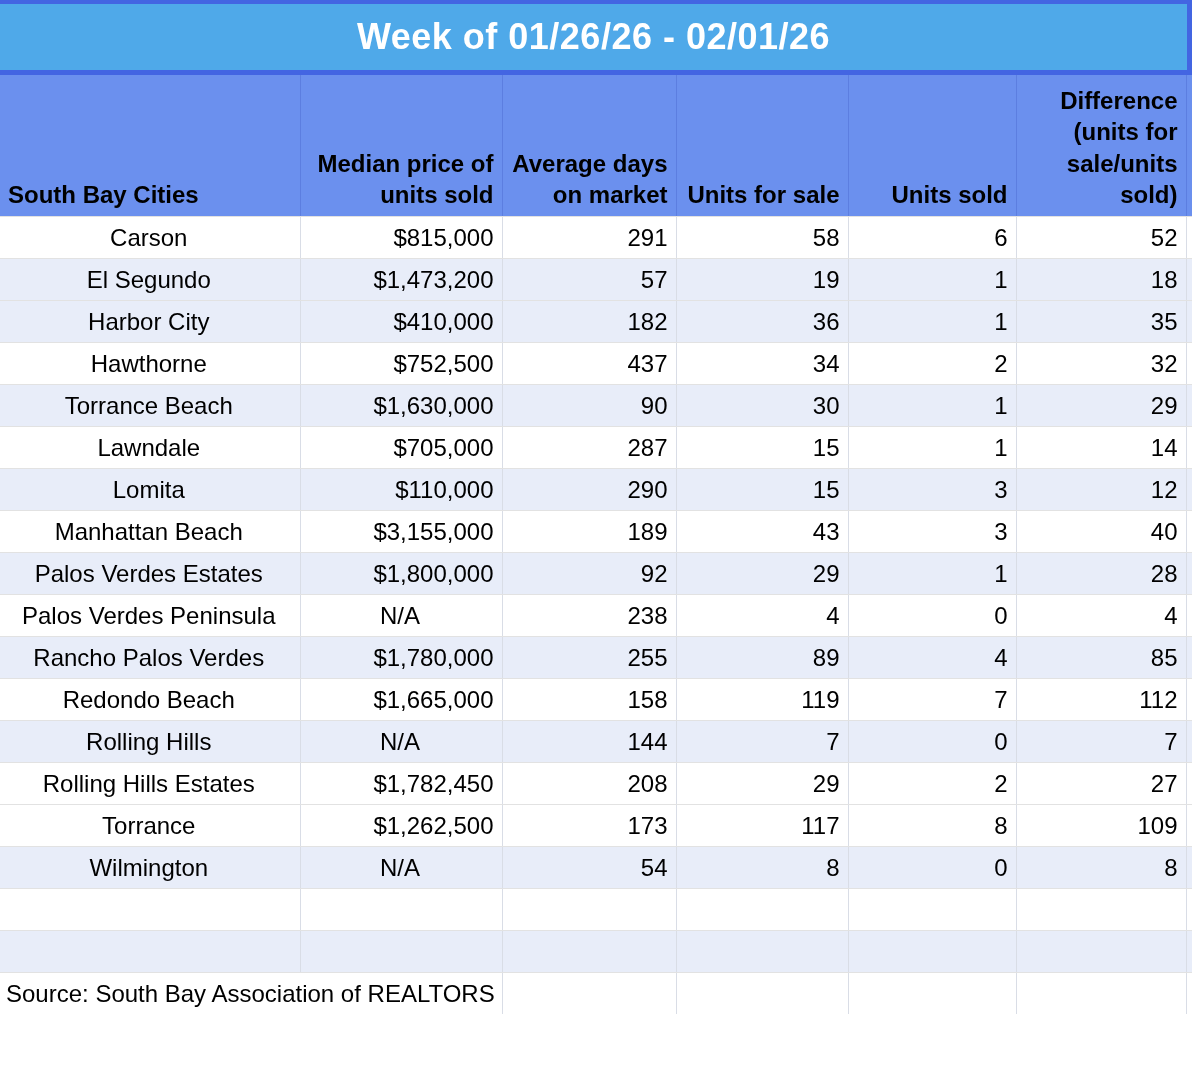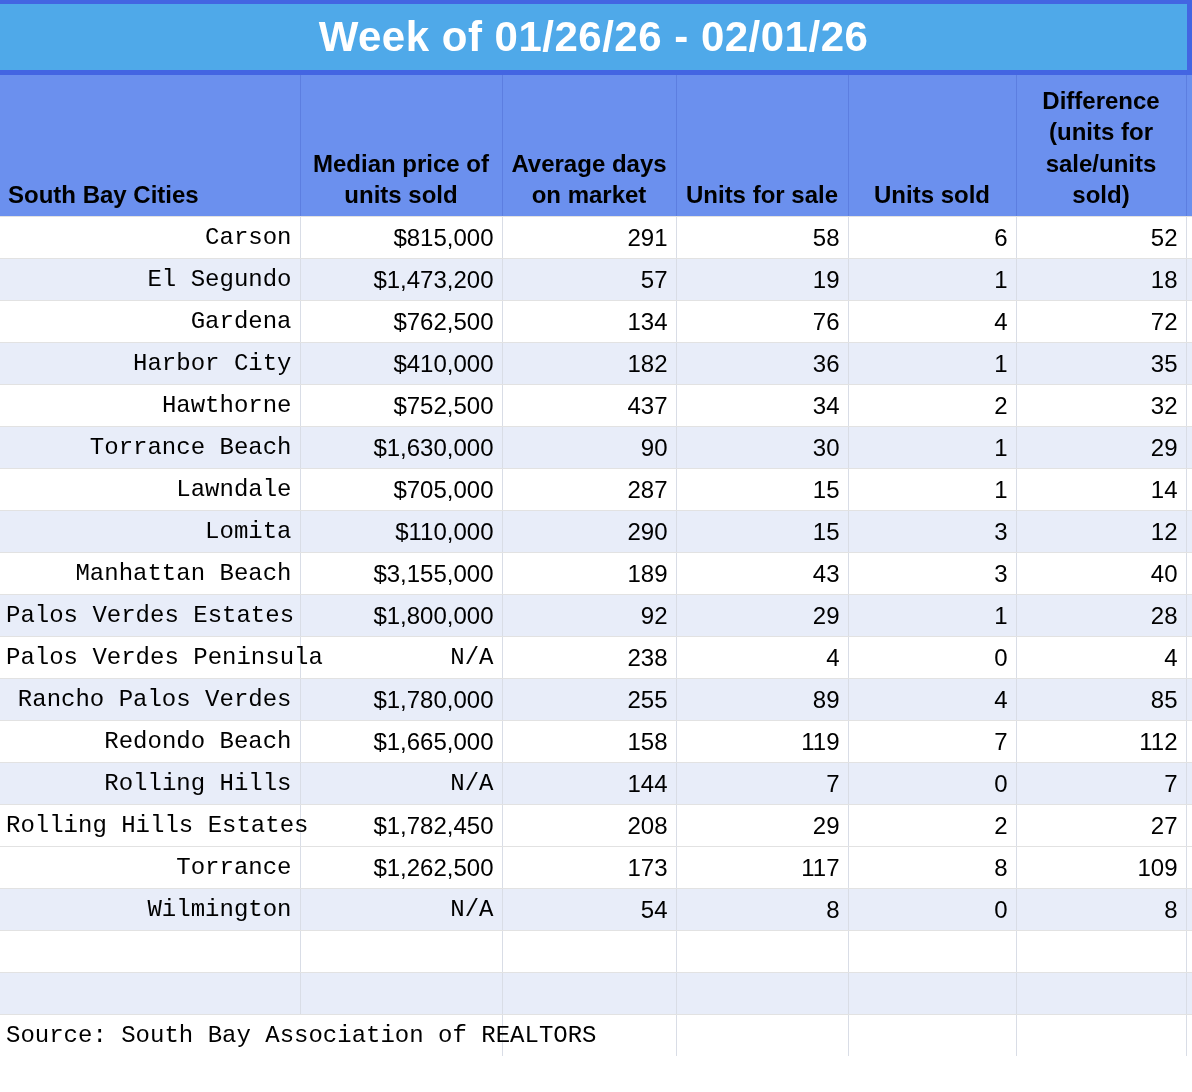--- a/index.html
+++ b/index.html
@@ -27,57 +27,57 @@
     height:75px;
     background:var(--banner-bg);
     border-top:4px solid var(--banner-border);
     border-bottom:5px solid var(--banner-border);
     border-right:5px solid var(--banner-border);
     display:flex;
     align-items:center;
     justify-content:center;
   }
   .banner span{
-    font-size:42px;
+    font-size:36px;
     font-weight:bold;
     color:var(--title-text);
     letter-spacing:0.5px;
   }
   table{
     width:1192px;
     border-collapse:collapse;
     table-layout:fixed;
   }
   thead th{
     background:var(--header-bg);
     height:135px;
     vertical-align:bottom;
     font-size:24px;
     font-weight:bold;
     color:var(--cell-text);
     padding:0 8px 6px 8px;
-    text-align:center;
+    text-align:right;
     border-right:1px solid var(--header-divider);
     border-bottom:1px solid var(--grid-line);
     line-height:1.3;
   }
   thead th.first{ text-align:left; padding-left:8px; }
   thead th.filler{ padding:0; border-right:none; }
   tbody td{
     height:41px;
     font-size:24px;
     padding:0 8px;
     text-align:right;
     border-right:1px solid var(--vgrid-line);
     border-bottom:1px solid var(--grid-line);
     background:var(--row-bg);
     white-space:nowrap;
     overflow:visible;
   }
-  tbody td.left{ text-align:right; padding-left:6px;font-family:Liberation Mono, monospace; }
+  tbody td.left{ text-align:center; padding-left:6px; }
   tbody td.filler{ padding:0; border-right:none; }
   tbody tr.alt td{ background:var(--alt-row-bg); }
   tbody tr.source-row td{ border-bottom:none; }
 </style>
 </head>
 <body>
 
 <div class="banner">
   <span>Week of 01/26/26 - 02/01/26</span>
 </div>
@@ -115,29 +115,20 @@
       </tr>
       <tr class="alt">
         <td class="left">El Segundo</td>
         <td>$1,473,200</td>
         <td>57</td>
         <td>19</td>
         <td>1</td>
         <td>18</td>
         <td class="filler"></td>
       </tr>
-      <tr>
-        <td class="left">Gardena</td>
-        <td>$762,500</td>
-        <td>134</td>
-        <td>76</td>
-        <td>4</td>
-        <td>72</td>
-        <td class="filler"></td>
-      </tr>
       <tr class="alt">
         <td class="left">Harbor City</td>
         <td>$410,000</td>
         <td>182</td>
         <td>36</td>
         <td>1</td>
         <td>35</td>
         <td class="filler"></td>
       </tr>
       <tr>

